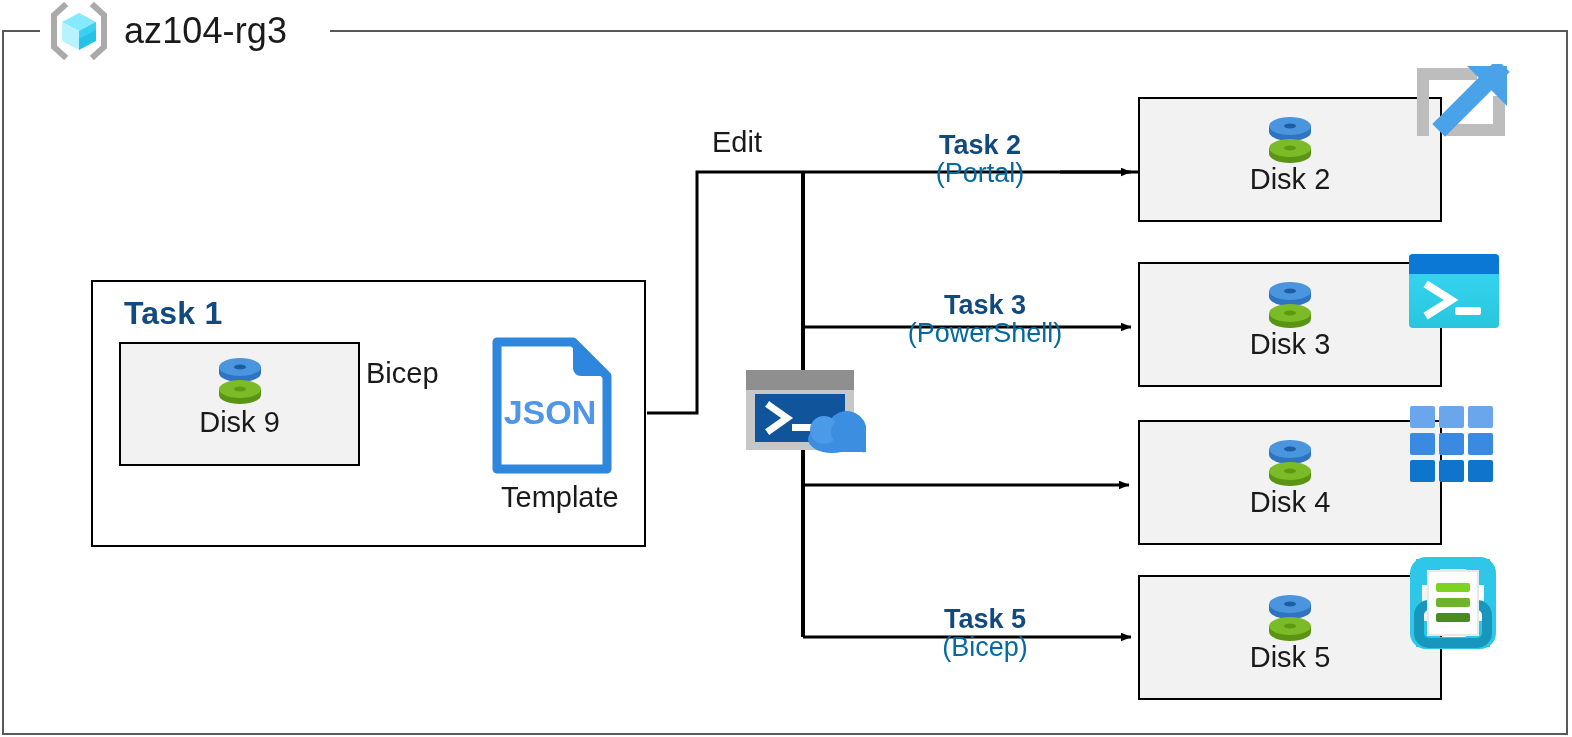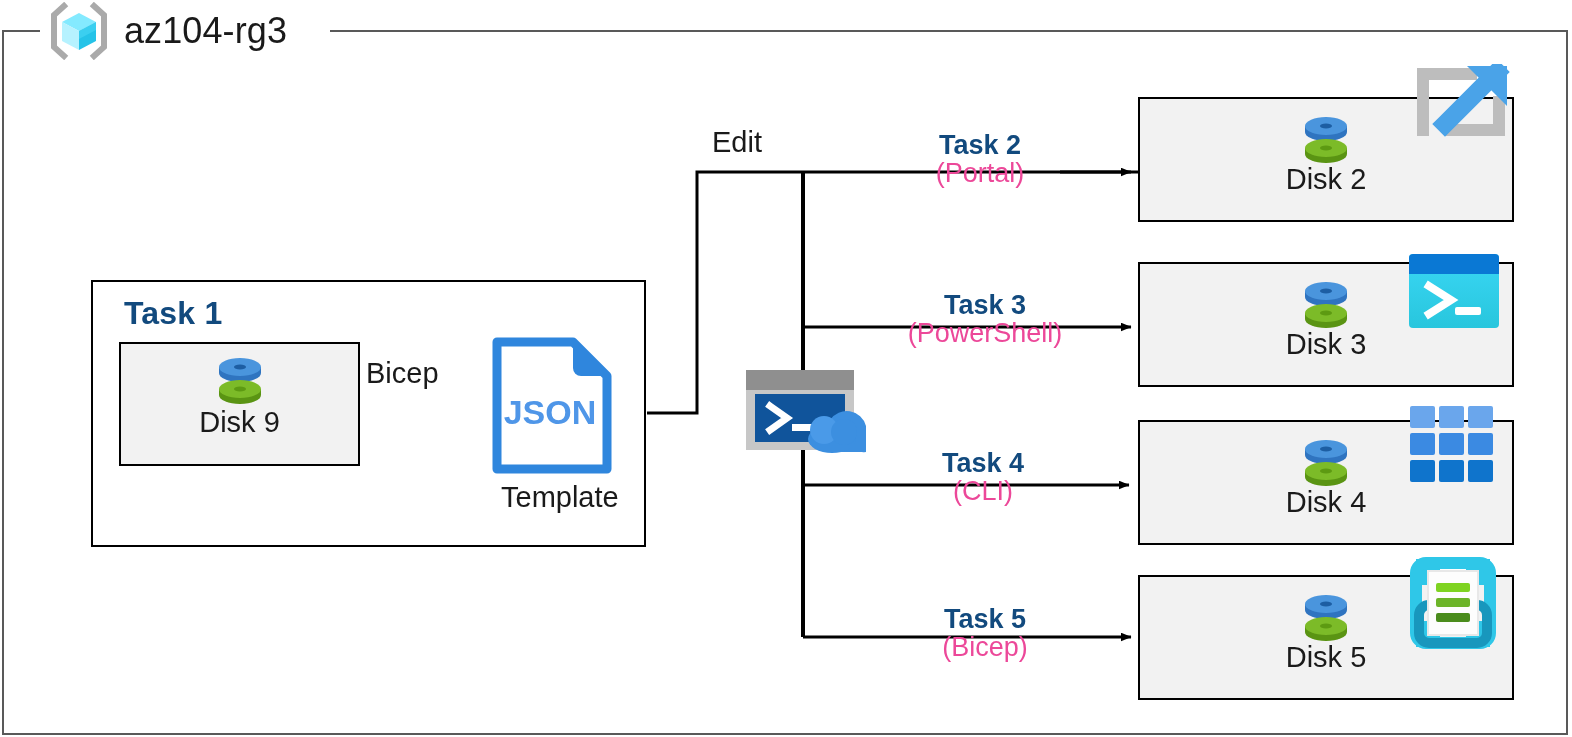--- a/index.html
+++ b/index.html
@@ -53,21 +53,21 @@
     position:absolute;left:0;width:100%;text-align:center;
     font-size:29px;color:#1a1a1a;
   }
 
   
   #disk1-box{left:119px;top:342px;width:241px;height:124px;}
   #disk1-box .disk-icon{top:10px;}
   #disk1-box .disk-label{top:62px;}
 
   
-  .rbox{width:376px;height:125px;left:1138px;}
+  .rbox{width:304px;height:125px;left:1138px;}
   .rbox .disk-icon{top:14px;}
   .rbox .disk-label{top:64px;}
   #disk2-box{top:97px;}
   #disk3-box{top:262px;}
   #disk4-box{top:420px;}
   #disk5-box{top:575px;}
 
   
   .disk-svg{width:54px;height:52px;display:block;}
 
@@ -94,21 +94,21 @@
   .wires{position:absolute;left:0;top:0;width:1572px;height:737px;
          pointer-events:none;}
 
   
   .edge-label{position:absolute;text-align:center;}
   .edge-top{
     font-size:27px;font-weight:bold;color:#124a7e;line-height:1.05;
     white-space:nowrap;
   }
   .edge-bot{
-    font-size:27px;color:#ec4899;line-height:1.05;white-space:nowrap;
+    font-size:27px;color:#0369a1;line-height:1.05;white-space:nowrap;
   }
   #edit-label{left:712px;top:126px;font-size:29px;color:#1a1a1a;}
   #export-label{left:366px;top:357px;font-size:29px;color:#1a1a1a;}
 
   #task2-label{left:875px;top:131px;width:210px;}
   #task3-label{left:880px;top:291px;width:210px;}
   #task4-label{left:878px;top:449px;width:210px;}
   #task5-label{left:880px;top:605px;width:210px;}
 </style>
 </head>
@@ -260,24 +260,20 @@
           <stop offset="1" stop-color="#28c6dd"></stop>
         </linearGradient>
       </defs>
       <rect x="2" y="2" width="90" height="74" rx="4" fill="url(#psg)"></rect>
       <path d="M2 6 a4 4 0 0 1 4 -4 H88 a4 4 0 0 1 4 4 V22 H2 Z" fill="#0a78d4"></path>
       <path d="M22 34 L44 48 L22 62" fill="none" stroke="#ffffff" stroke-width="8" stroke-linecap="square"></path>
       <rect x="48" y="55" width="26" height="8" rx="2" fill="#ffffff"></rect>
     </svg>
   </div>
 
-  <div class="edge-label" id="task4-label">
-    <div class="edge-top">Task 4</div>
-    <div class="edge-bot">(CLI)</div>
-  </div>
   <div class="disk-box rbox" id="disk4-box">
     <span class="disk-icon">
       <svg class="disk-svg" viewBox="0 0 54 52" xmlns="http://www.w3.org/2000/svg">
         <ellipse cx="27" cy="19" rx="21" ry="9" fill="#2f74c0"></ellipse>
         <rect x="6" y="13" width="42" height="6" fill="#2f74c0"></rect>
         <ellipse cx="27" cy="13" rx="21" ry="9" fill="#4a95dd"></ellipse>
         <ellipse cx="27" cy="13" rx="6" ry="2.6" fill="#1d5ea3"></ellipse>
         <ellipse cx="27" cy="41" rx="21" ry="9" fill="#5a9413"></ellipse>
         <rect x="6" y="35" width="42" height="6" fill="#5a9413"></rect>
         <ellipse cx="27" cy="35" rx="21" ry="9" fill="#7cbb28"></ellipse>

